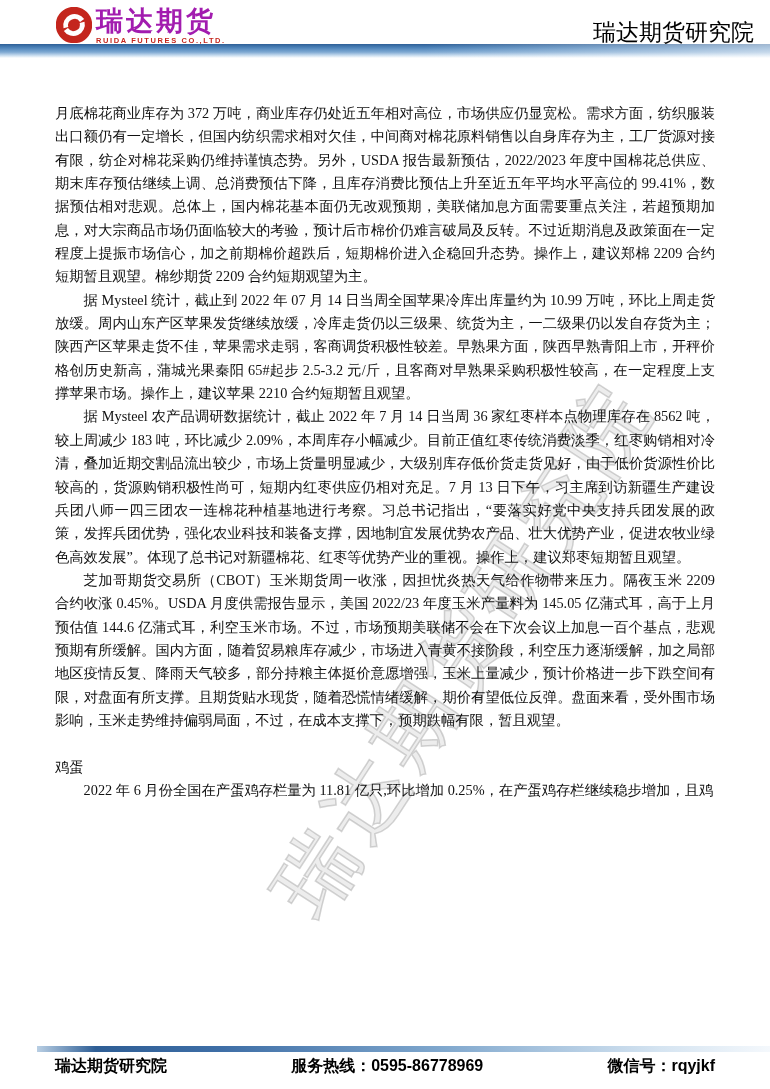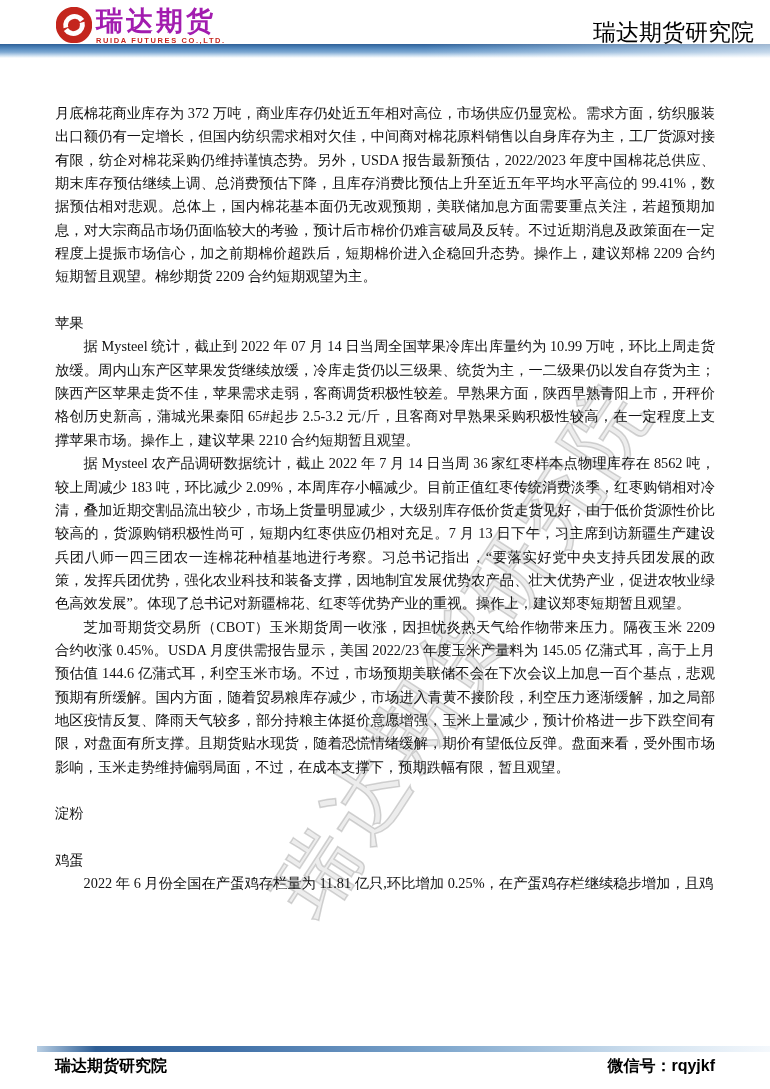--- a/index.html
+++ b/index.html
@@ -61,30 +61,29 @@
   </div>
   <div class="institute">瑞达期货研究院</div>
 </div>
 <div class="header-bar"></div>
 
 <div class="watermark">瑞达期货研究院</div>
 
 <div class="content">
   <p>月底棉花商业库存为 372 万吨，商业库存仍处近五年相对高位，市场供应仍显宽松。需求方面，纺织服装出口额仍有一定增长，但国内纺织需求相对欠佳，中间商对棉花原料销售以自身库存为主，工厂货源对接有限，纺企对棉花采购仍维持谨慎态势。另外，USDA 报告最新预估，2022/2023 年度中国棉花总供应、期末库存预估继续上调、总消费预估下降，且库存消费比预估上升至近五年平均水平高位的 99.41%，数据预估相对悲观。总体上，国内棉花基本面仍无改观预期，美联储加息方面需要重点关注，若超预期加息，对大宗商品市场仍面临较大的考验，预计后市棉价仍难言破局及反转。不过近期消息及政策面在一定程度上提振市场信心，加之前期棉价超跌后，短期棉价进入企稳回升态势。操作上，建议郑棉 2209 合约短期暂且观望。棉纱期货 2209 合约短期观望为主。</p>
 
-  <h2 class="sec-title">苹果</h2>
   <p class="indent">据 Mysteel 统计，截止到 2022 年 07 月 14 日当周全国苹果冷库出库量约为 10.99 万吨，环比上周走货放缓。周内山东产区苹果发货继续放缓，冷库走货仍以三级果、统货为主，一二级果仍以发自存货为主；陕西产区苹果走货不佳，苹果需求走弱，客商调货积极性较差。早熟果方面，陕西早熟青阳上市，开秤价格创历史新高，蒲城光果秦阳 65#起步 2.5-3.2 元/斤，且客商对早熟果采购积极性较高，在一定程度上支撑苹果市场。操作上，建议苹果 2210 合约短期暂且观望。</p>
 
   <p class="indent">据 Mysteel 农产品调研数据统计，截止 2022 年 7 月 14 日当周 36 家红枣样本点物理库存在 8562 吨，较上周减少 183 吨，环比减少 2.09%，本周库存小幅减少。目前正值红枣传统消费淡季，红枣购销相对冷清，叠加近期交割品流出较少，市场上货量明显减少，大级别库存低价货走货见好，由于低价货源性价比较高的，货源购销积极性尚可，短期内红枣供应仍相对充足。7 月 13 日下午，习主席到访新疆生产建设兵团八师一四三团农一连棉花种植基地进行考察。习总书记指出，“要落实好党中央支持兵团发展的政策，发挥兵团优势，强化农业科技和装备支撑，因地制宜发展优势农产品、壮大优势产业，促进农牧业绿色高效发展”。体现了总书记对新疆棉花、红枣等优势产业的重视。操作上，建议郑枣短期暂且观望。</p>
 
   <p class="indent">芝加哥期货交易所（CBOT）玉米期货周一收涨，因担忧炎热天气给作物带来压力。隔夜玉米 2209 合约收涨 0.45%。USDA 月度供需报告显示，美国 2022/23 年度玉米产量料为 145.05 亿蒲式耳，高于上月预估值 144.6 亿蒲式耳，利空玉米市场。不过，市场预期美联储不会在下次会议上加息一百个基点，悲观预期有所缓解。国内方面，随着贸易粮库存减少，市场进入青黄不接阶段，利空压力逐渐缓解，加之局部地区疫情反复、降雨天气较多，部分持粮主体挺价意愿增强，玉米上量减少，预计价格进一步下跌空间有限，对盘面有所支撑。且期货贴水现货，随着恐慌情绪缓解，期价有望低位反弹。盘面来看，受外围市场影响，玉米走势维持偏弱局面，不过，在成本支撑下，预期跌幅有限，暂且观望。</p>
 
-  <h2 class="sec-title">淀粉</h2>
 
   <h2 class="sec-title">鸡蛋</h2>
   <p class="indent">2022 年 6 月份全国在产蛋鸡存栏量为 11.81 亿只,环比增加 0.25%，在产蛋鸡存栏继续稳步增加，且鸡</p>
 </div>
 
 <div class="footer-bar"></div>
 <div class="footer">
   <span>瑞达期货研究院</span>
+  <span>服务热线：0595-86778969</span>
   <span>微信号：rqyjkf</span>
 </div>
 
 </body></html>

